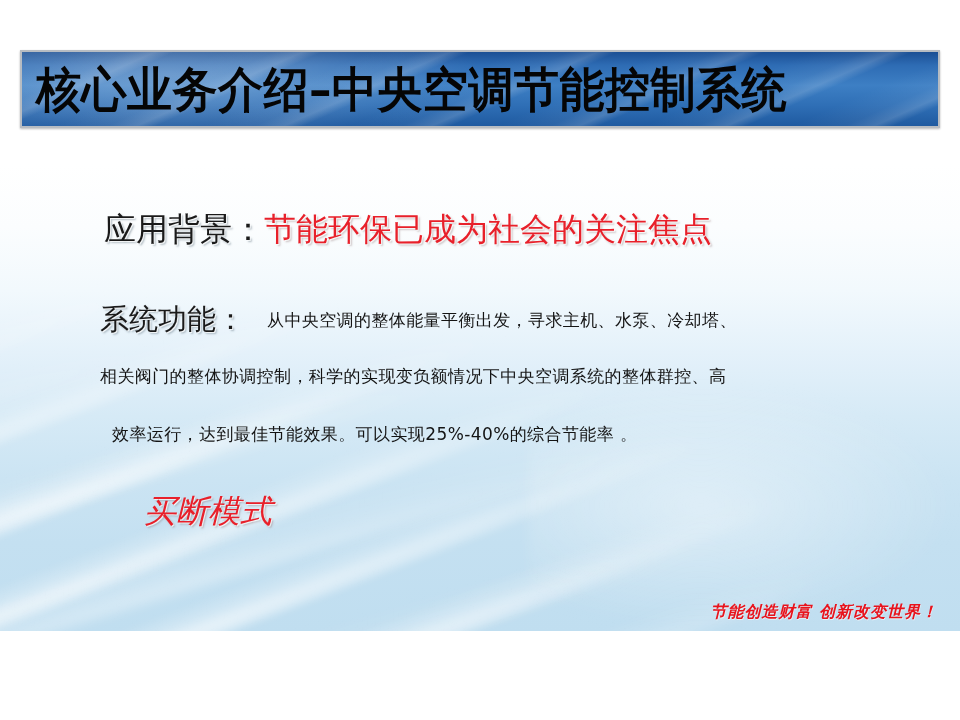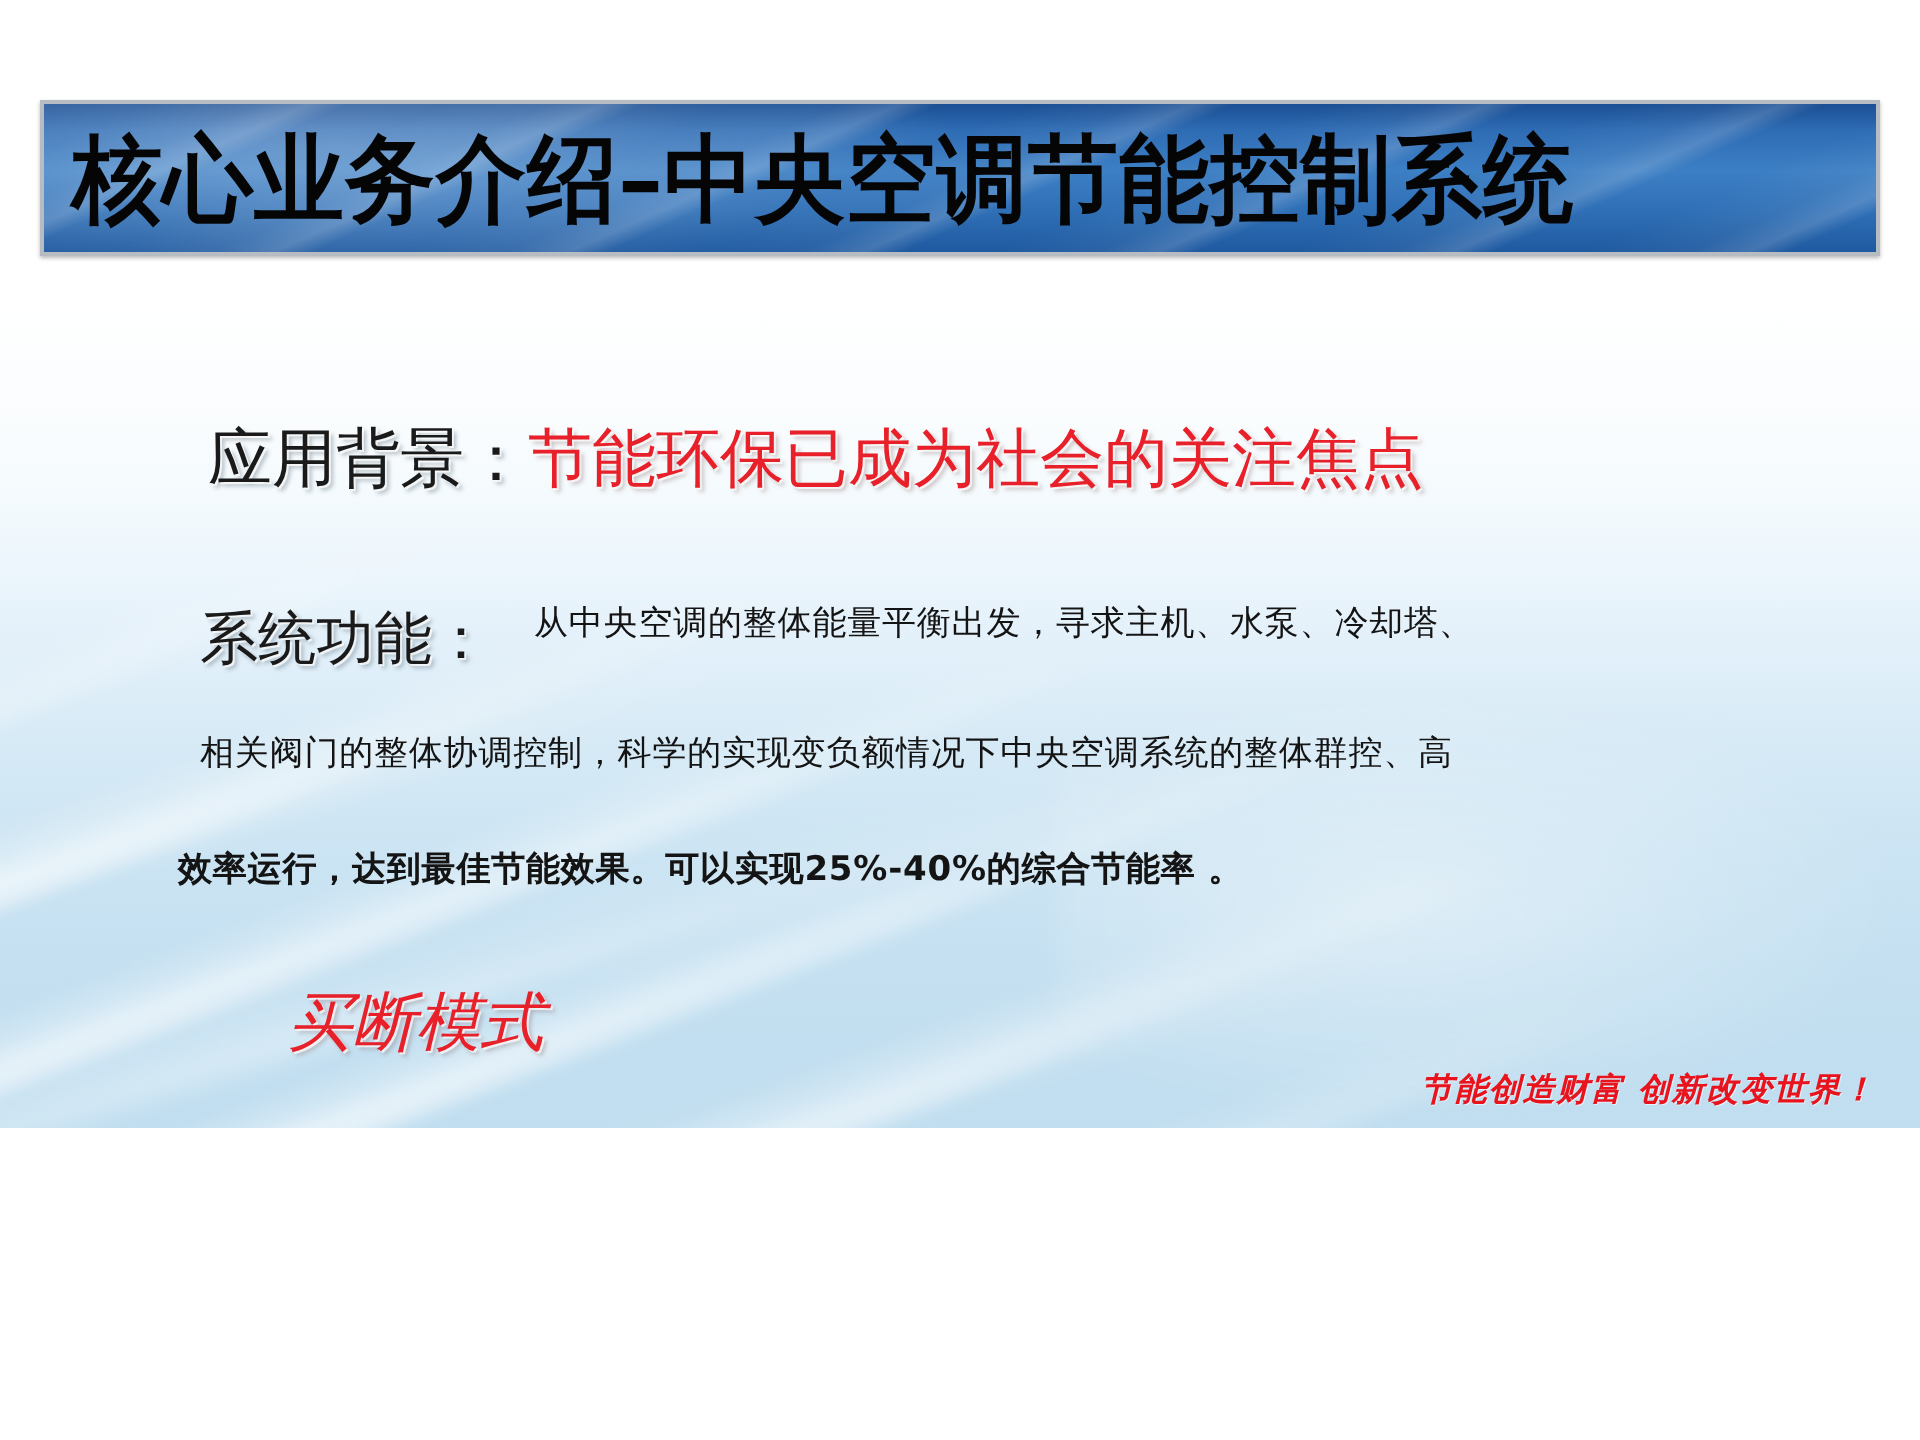--- a/index.html
+++ b/index.html
@@ -10,21 +10,21 @@
     width: 960px;
     height: 720px;
     overflow: hidden;
     font-family: "DejaVu Sans", "Liberation Sans", sans-serif;
   }
 
   
   .slide {
     position: relative;
     width: 960px;
-    height: 564px;
+    height: 631px;
     overflow: hidden;
     background: linear-gradient(to bottom,
         #ffffff 0%,
         #ffffff 26%,
         #fbfdfe 36%,
         #f2f9fd 46%,
         #e4f1fa 56%,
         #d6eaf6 66%,
         #cbe4f3 76%,
         #c4e0f1 86%,
@@ -125,21 +125,21 @@
     padding-left: 14px;
     white-space: nowrap;
     transform: scaleY(1.06);
     transform-origin: center;
   }
 
   
   .row {
     position: absolute;
     display: flex;
-    align-items: flex-start;
+    align-items: center;
     white-space: nowrap;
   }
 
   .label-heading {
     font-family: "DejaVu Serif", "Liberation Serif", serif;
     font-size: 32px;
     color: #1a1a1a;
     text-shadow: 1px 1px 0 rgba(255,255,255,0.75), 2px 2px 2px rgba(90,110,125,0.45);
   }
   .label-heading.small {
@@ -157,21 +157,21 @@
     font-family: "DejaVu Sans", "Liberation Sans", sans-serif;
     font-size: 17px;
     color: #141414;
     letter-spacing: 0.4px;
   }
 
   
   #row-background { left: 104px; top: 208px; }
   #row-function   { left: 100px; top: 300px; }
   #line-func-2    { left: 100px; top: 365px; }
-  #line-func-3    { left: 89px; top: 423px; font-weight: bold; }
+  #line-func-3    { left: 112px; top: 423px; }
   #row-model      { left: 104px; top: 490px; }
   #row-emc        { left: 300px; top: 580px; }
 
   #row-background .value-red { }
   #row-function  .body-text  { margin-left: 22px; }
   #row-model     .value-red  { margin-left: 40px; font-style: italic; }
 
   
   .footer-slogan {
     position: absolute;

